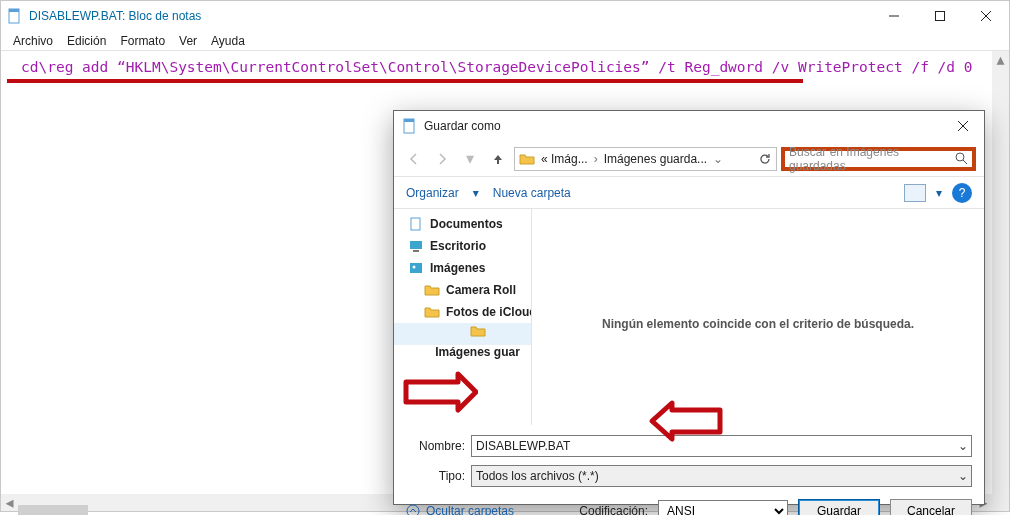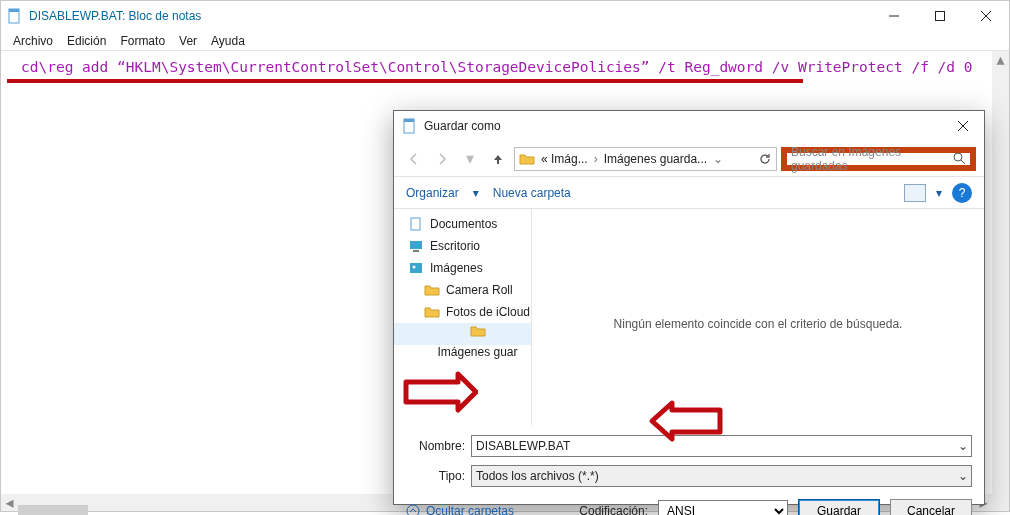--- a/index.html
+++ b/index.html
@@ -46,32 +46,32 @@
   .nav-btn { width: 24px; height: 24px; display:flex;align-items:center;justify-content:center; color:#888; }
   .nav-btn.dis { color:#bbb; }
   .address {
     flex: 1; height: 24px; border: 1px solid #bfbfbf; background:#fff; display:flex; align-items:center; gap:6px; padding:0 4px;
     font-size: 12px; color:#222;
   }
   .address .folder-glyph{width:16px;height:16px;}
   .address .chev{color:#777;}
   .address .refresh{margin-left:auto;color:#555;}
   .search {
-    width: 195px; height: 24px; border: 6px solid #c2410c; background:#fff; display:flex; align-items:center; padding:0 4px; font-size:12px; color:#888;
+    width: 195px; height: 24px; border: 4px solid #c2410c; background:#fff; display:flex; align-items:center; padding:0 4px; font-size:12px; color:#888;
   }
   .search .mag{color:#555;margin-left:auto;}
   .dlg-toolbar {
     height: 32px; display:flex; align-items:center; gap:12px; padding: 0 12px; border-bottom: 1px solid #e4e4e4; font-size:12px; color:#1a5fa6;
   }
   .dlg-toolbar .tb-left{display:flex;align-items:flex-start;gap:14px;}
   .dlg-toolbar .tb-right{margin-left:auto;display:flex;align-items:center;gap:10px;}
   .dlg-toolbar .sq{width:22px;height:18px;border:1px solid #8aa9c7;background:#eaf2fb;}
   .dlg-toolbar .help{width:20px;height:20px;border-radius:10px;background:#1a78d6;color:#fff;display:flex;align-items:center;justify-content:center;font-size:12px;}
 
-  .dlg-body { display:flex; height: 216px; }
+  .dlg-body { display:flex; height: 216px; font-weight: bold; }
   .tree {
     width: 138px; border-right: 1px solid #e4e4e4; font-size: 12px; color:#222; padding: 4px 0; overflow:hidden;
   }
   .tree .item { display:flex; align-items:center; gap:6px; height:22px; padding-left:14px; white-space:nowrap; }
   .tree .item.ind1{padding-left:30px;}
   .tree .item.sel{background:#e5f1fb;flex-direction:column;}
   .tree .item .glyph{width:16px;height:16px;flex:none;}
 
   .content { flex:1; font-size:12px; color:#555; display:flex; align-items:center; justify-content:center; padding-top:14px; }
 

